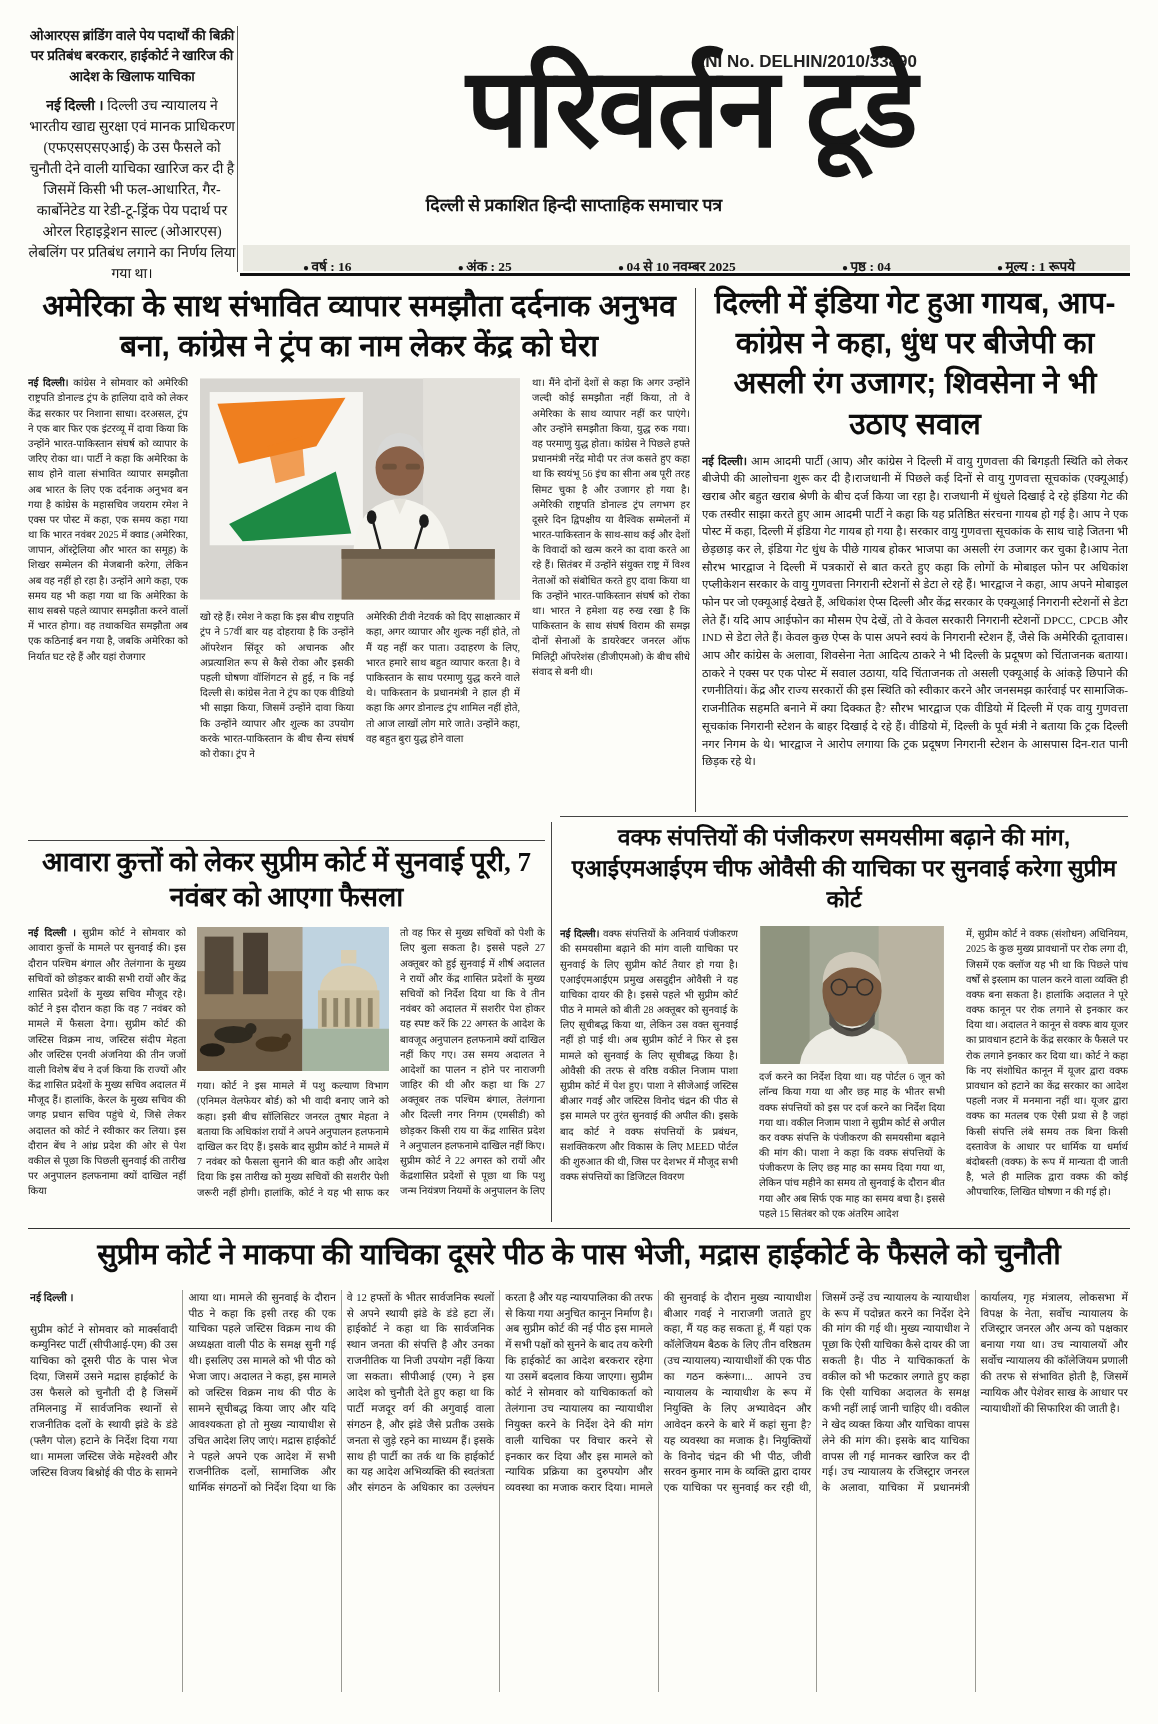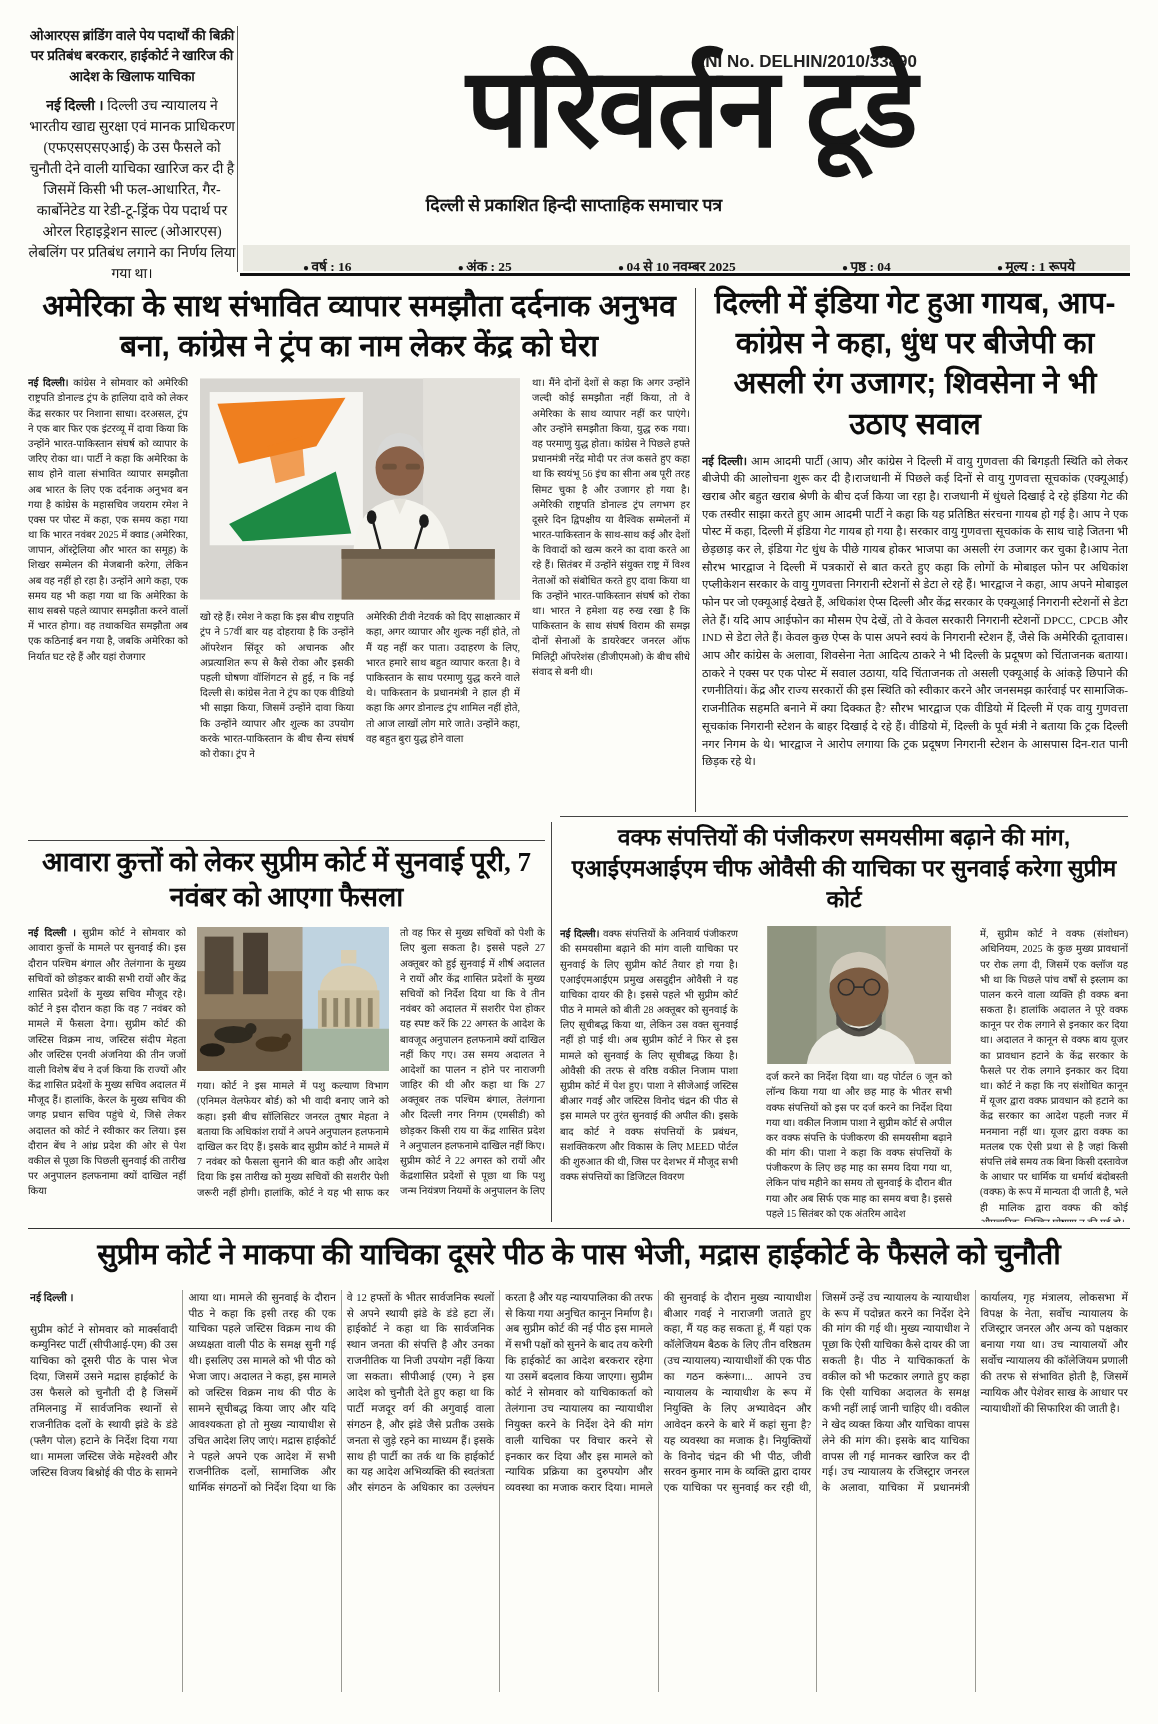--- a/index.html
+++ b/index.html
@@ -50,21 +50,21 @@
   .dogs { position:absolute; left:28px; top:845px; width:517px; height:378px; overflow:hidden; }
   .dogs h2 { font-size:27px; line-height:1.3; margin-bottom:10px;font-family:Liberation Serif, serif; }
   .dogs .cols { gap:11px; }
   .dogs .c1 { flex:0 0 158px; height:272px; }
   .dogs .mid { flex:0 0 192px; }
   .dogs .mid .bodytxt { height:120px; margin-top:5px; }
   .dogs .c3 { flex:1; height:272px; }
   
   .waqf { position:absolute; left:560px; top:822px; width:568px; height:400px; overflow:hidden; }
   .waqf h2 { font-size:23px; line-height:1.35; margin-bottom:9px; }
-  .waqf .cols { gap:28px;margin-top:11px; }
+  .waqf .cols { gap:21px;margin-top:11px; }
   .waqf .c1 { flex:0 0 178px; height:318px; }
   .waqf .mid { flex:0 0 186px; }
   .waqf .mid .bodytxt { height:172px; margin-top:5px; }
   .waqf .c3 { flex:1; height:318px; }
   
   .court { position:absolute; left:30px; top:1236px; width:1098px; height:470px; overflow:hidden; }
   .court h2 { font-size:29px; line-height:1.3; margin-bottom:16px; }
   .court .multicol { column-count:7; column-gap:11px; column-rule:1px solid #9a9a94;
     height:402px; font-size:10.6px; line-height:1.5; text-align:justify; }
   .court .dl-block { display:block; font-weight:bold; margin-bottom:16px; }

